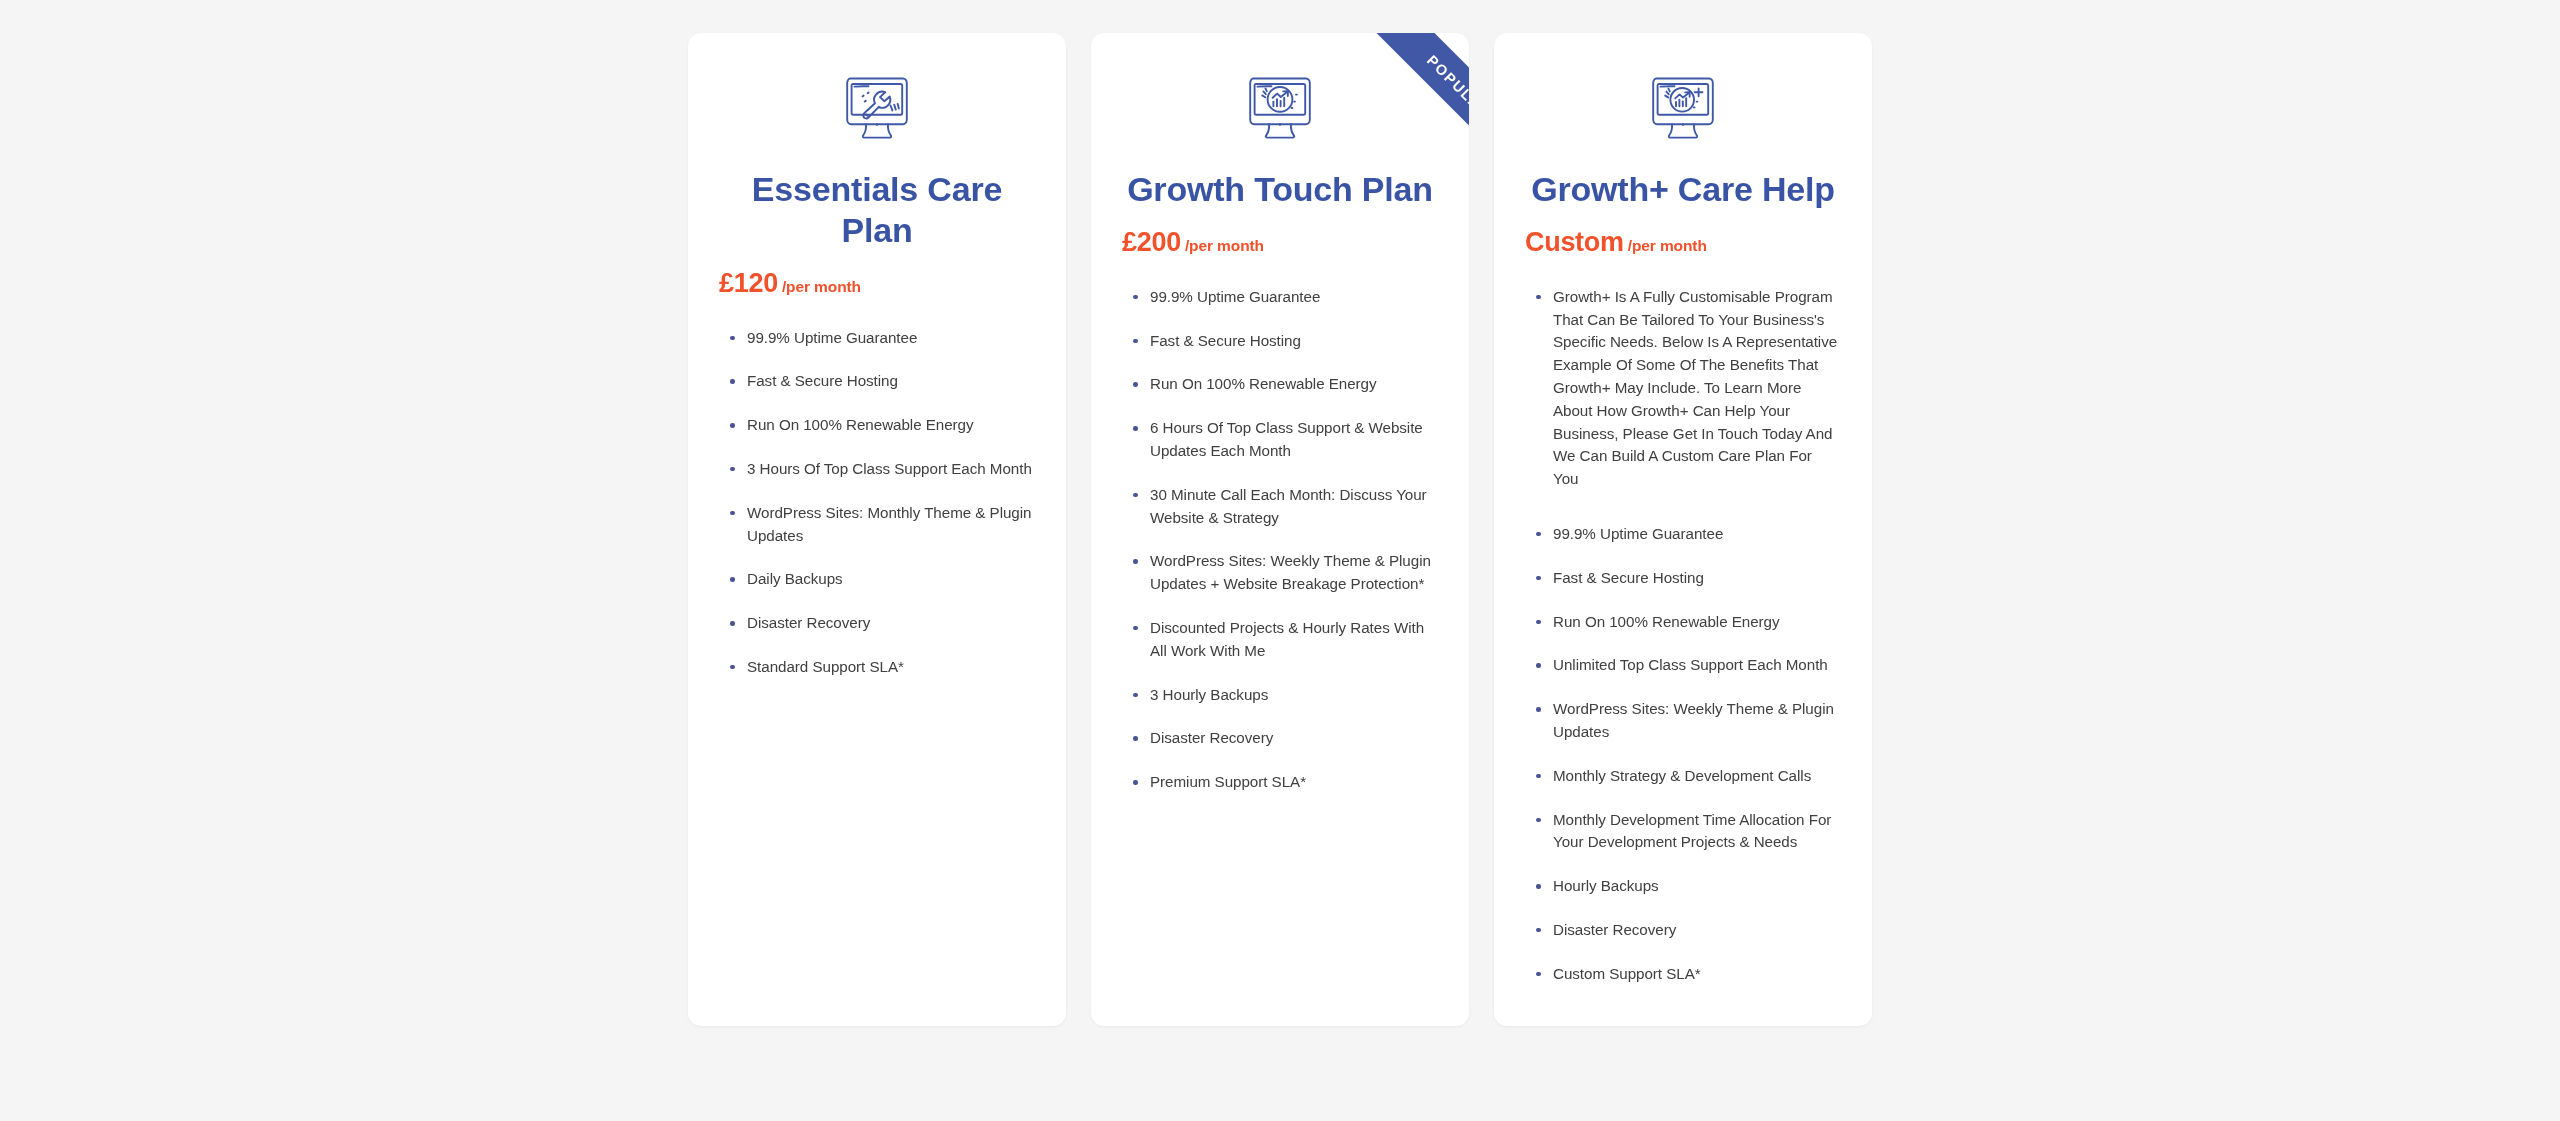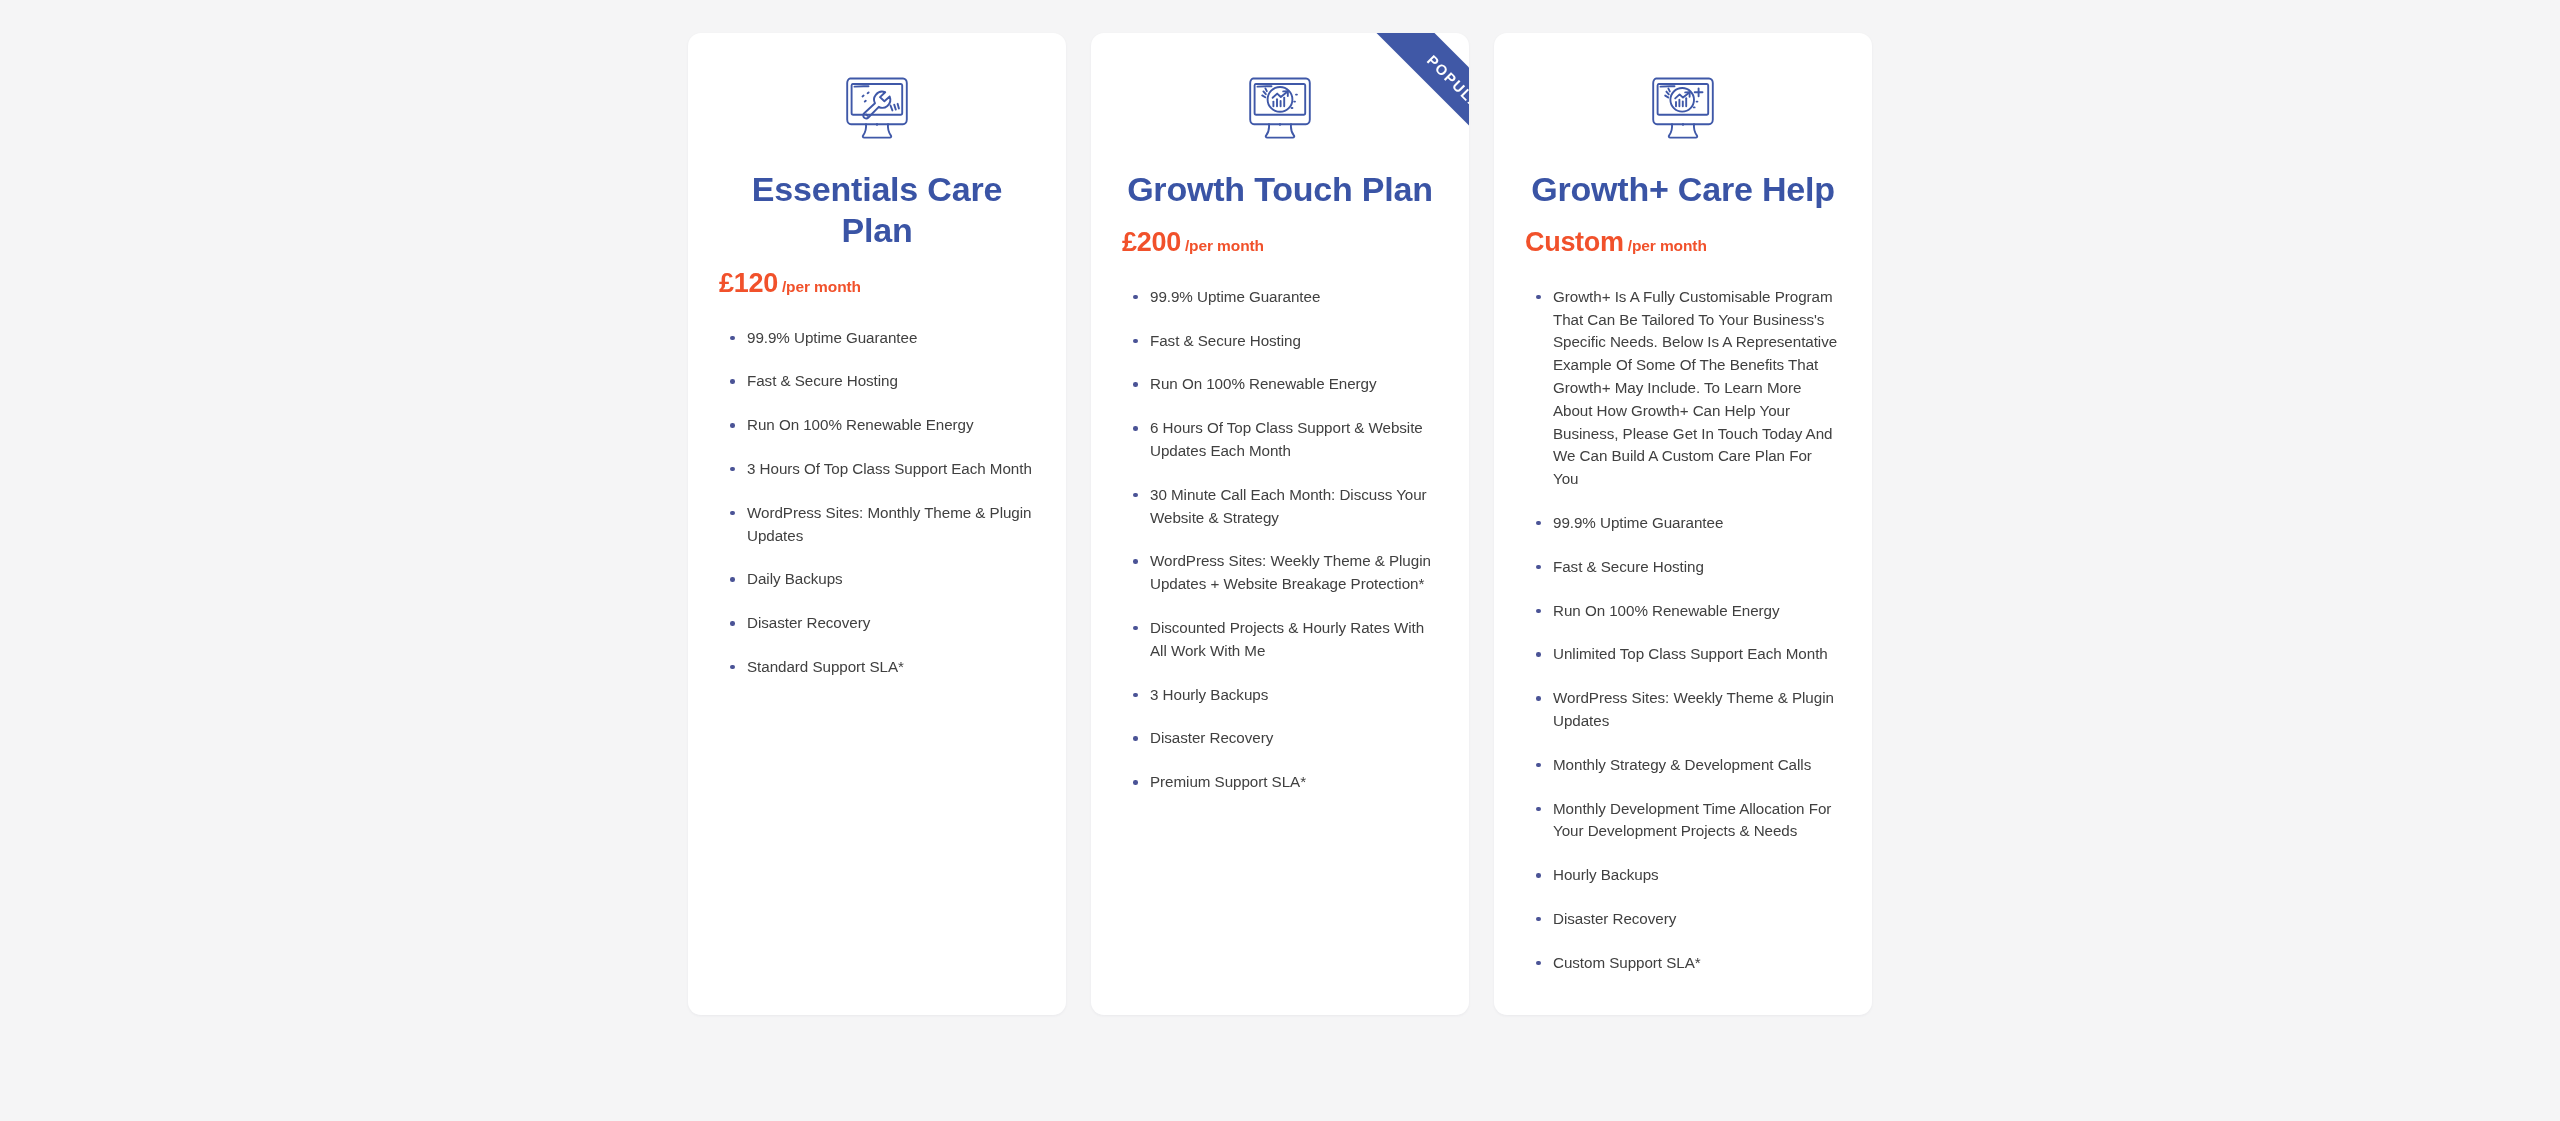--- a/index.html
+++ b/index.html
@@ -130,21 +130,21 @@
     content: "";
     position: absolute;
     left: 0;
     top: 9px;
     width: 4.5px;
     height: 4.5px;
     border-radius: 50%;
     background: #4a5396;
   }
   .feature-item.is-paragraph {
-    margin-bottom: 21px;
+    margin-bottom: 32px;
   }
 </style>
 </head>
 <body>
 
 <div class="pricing-section">
   <div class="pricing-grid" id="grid">
       <div class="plan-card">
         <div class="plan-icon">
           <svg id="icon-monitor-wrench-icon" width="74" height="72" viewBox="0 0 74 72" fill="none" stroke="#3f58a8" stroke-width="1.9" stroke-linecap="round" stroke-linejoin="round">

